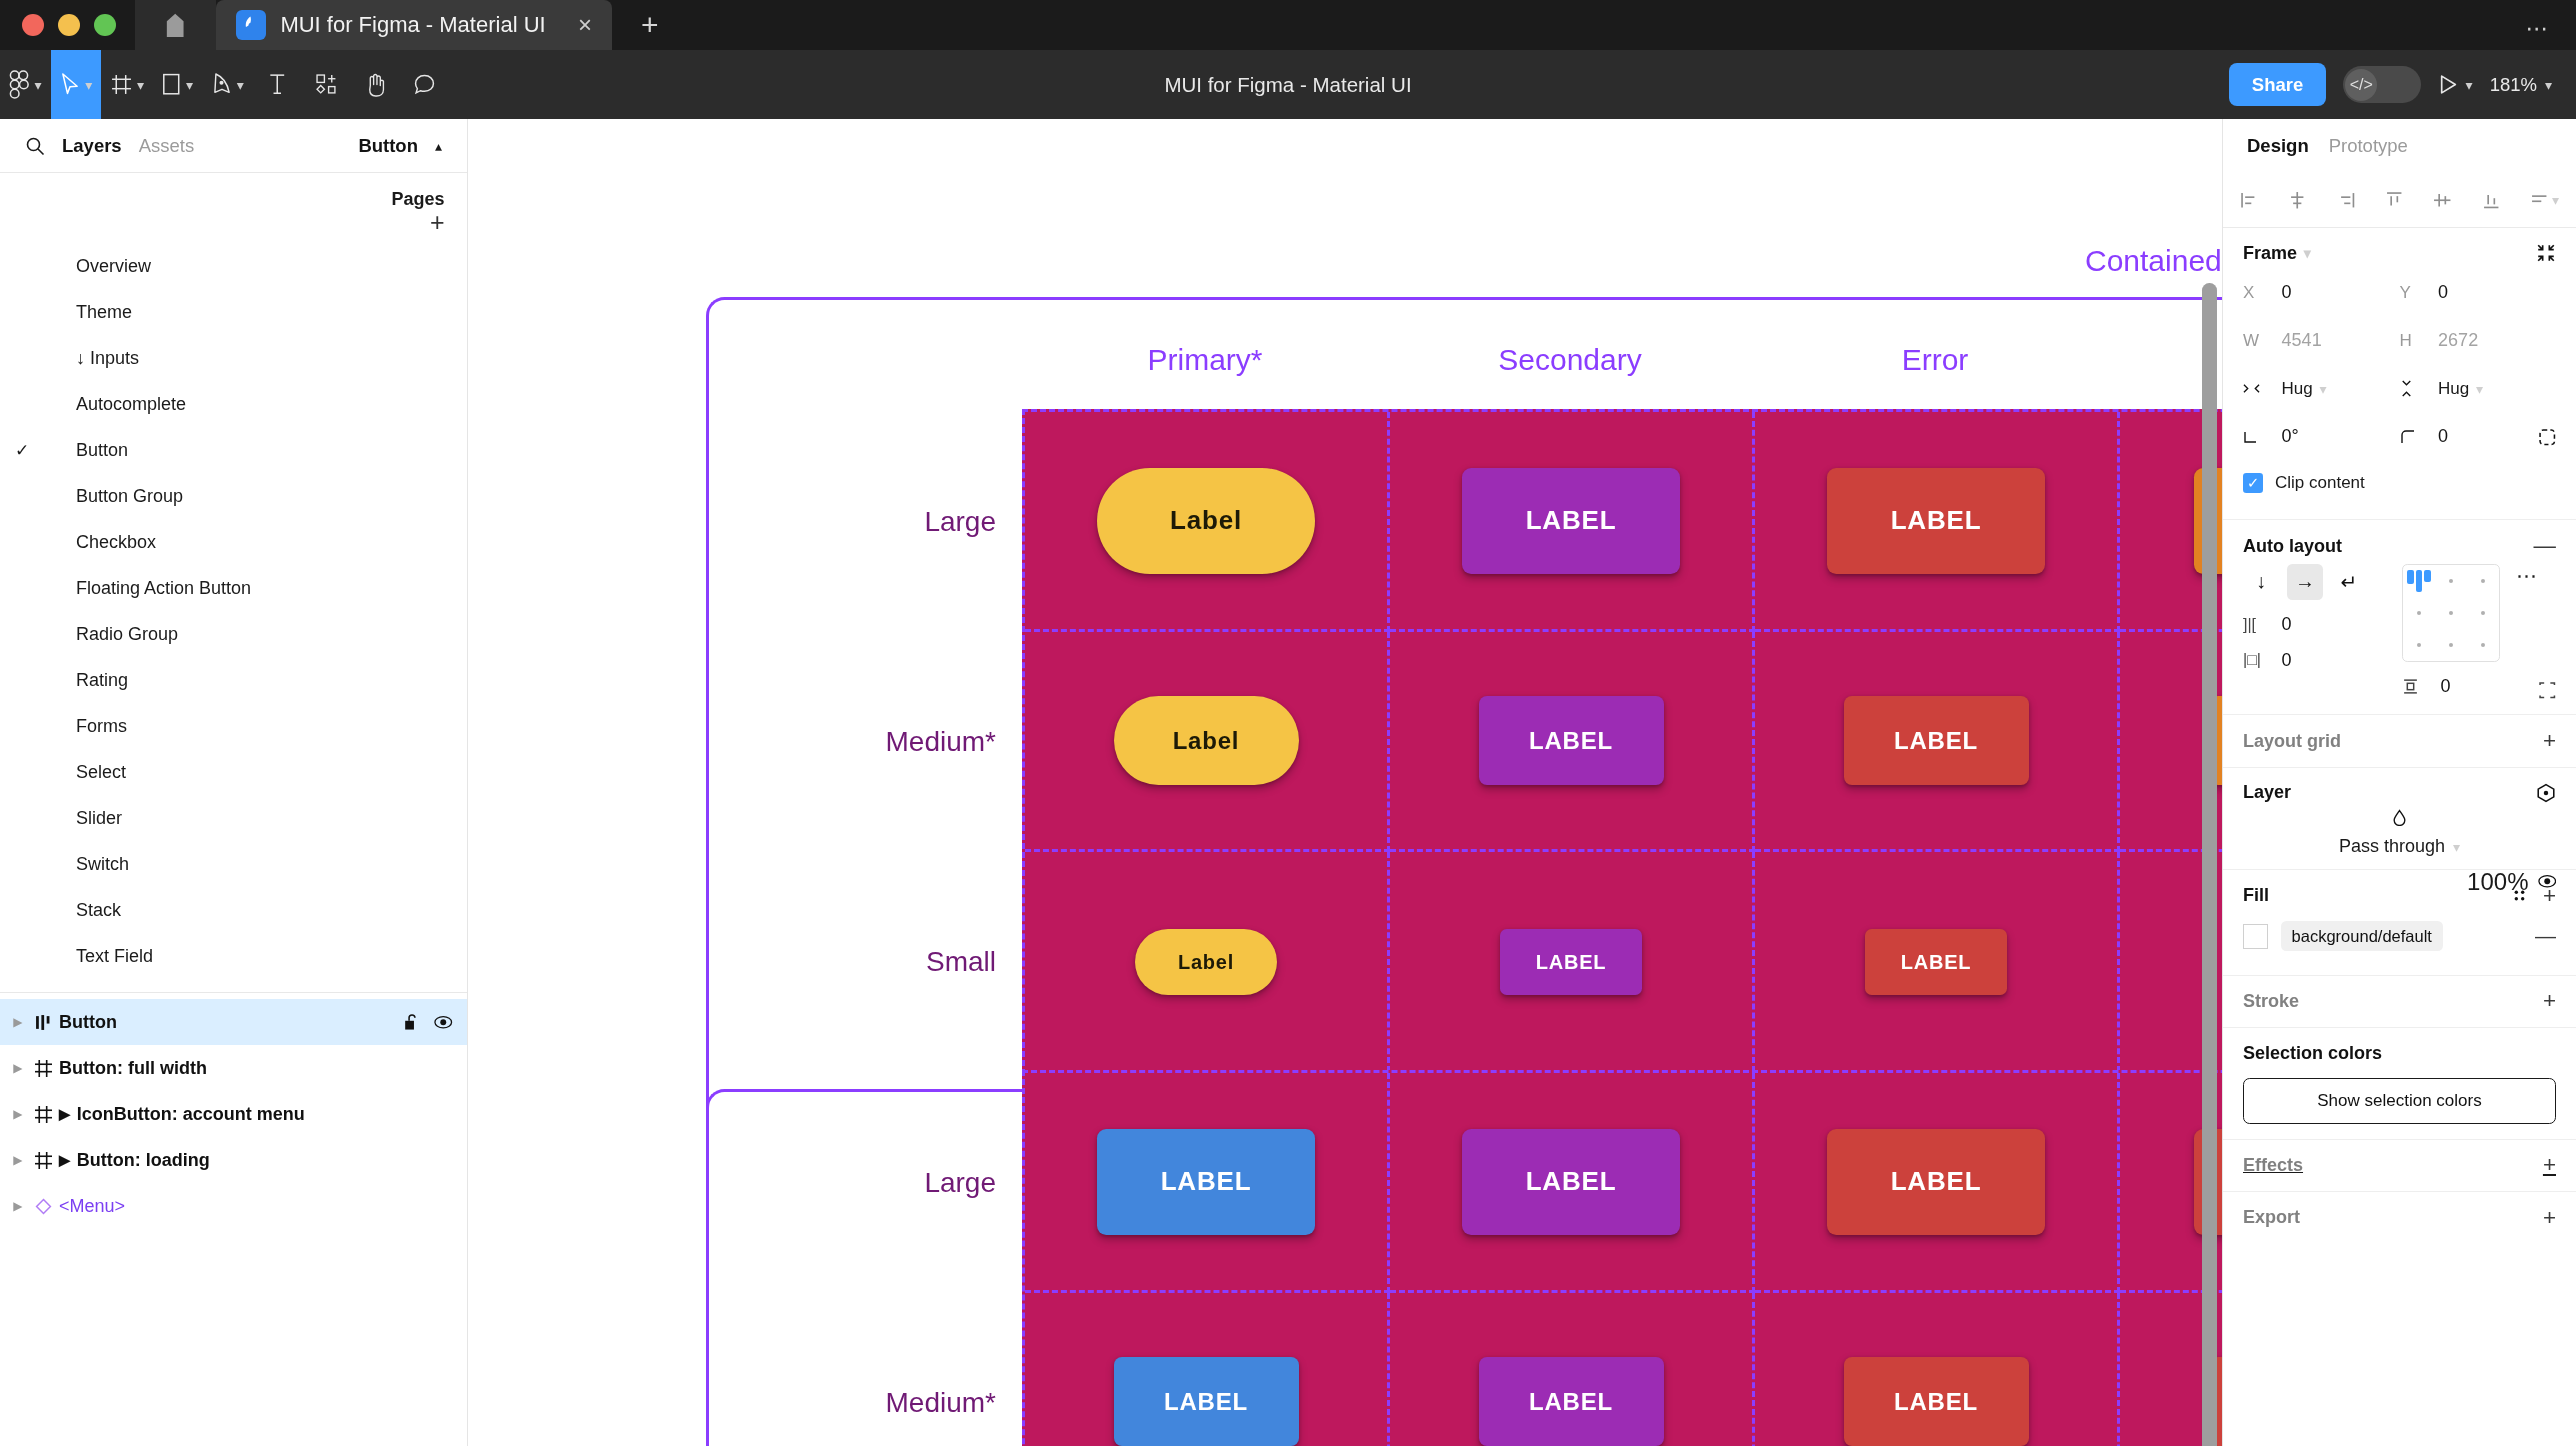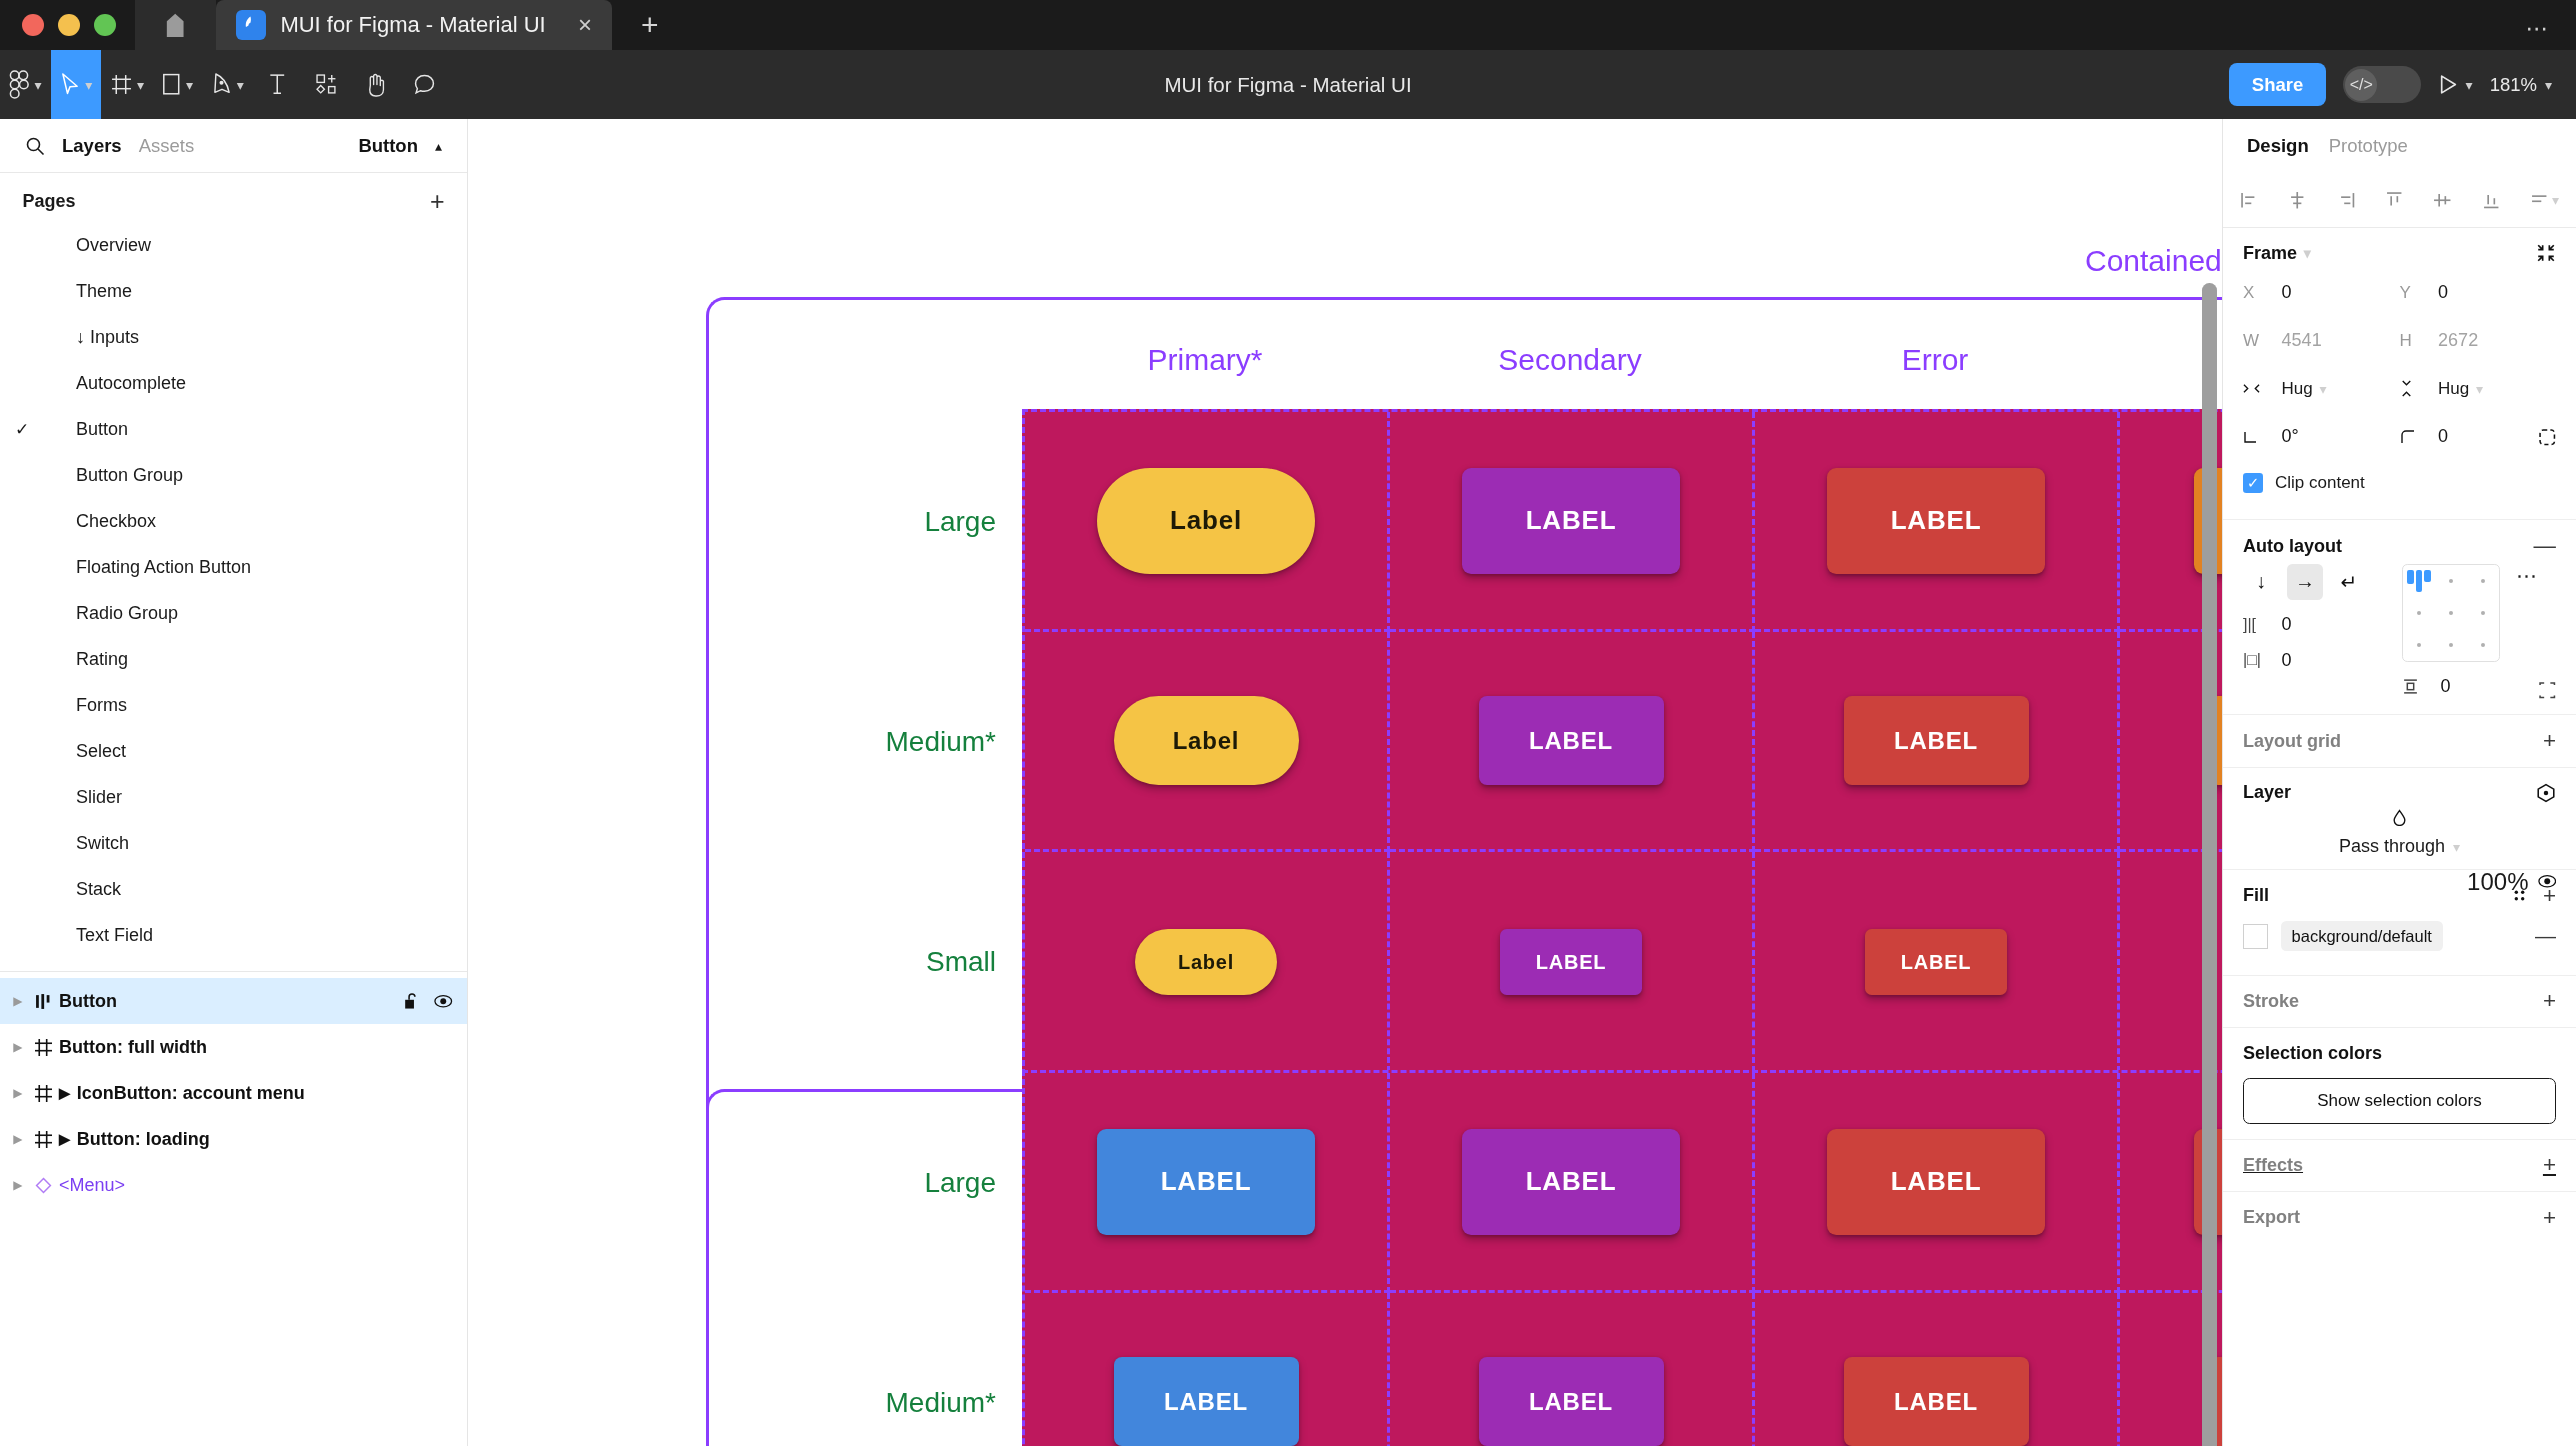--- a/index.html
+++ b/index.html
@@ -92,22 +92,23 @@
   }
   .left-tabs {
     height: 54px; display: flex; align-items: center; gap: 17px;
     padding: 0 25px; border-bottom: 0.7px solid #e8e8e8; flex: 0 0 54px;
   }
   .ltab { font-size: 18.5px; color: #9b9b9b; cursor: pointer; }
   .ltab.active { color: #131313; font-weight: bold; }
   .ltab-spacer { flex: 1; }
 
   .pages-head {
-    display: flex; align-items: center; justify-content: space-between;
+    display: flex; align-items: flex-end; justify-content: space-between;
     padding: 16px 22.4px 8px 22.4px;
+    flex-direction: column;
   }
   .pages-title { font-size: 18px; font-weight: bold; color: #1a1a1a; }
   .plus { font-size: 25px; color: #333; line-height: 1; cursor: pointer; }
 
   .page-list { padding-bottom: 4px; }
   .page-row {
     height: 46px; display: flex; align-items: center;
     font-size: 18px; color: #1b1b1b; cursor: pointer; padding-right: 13px;
   }
   .page-check { width: 44px; flex: 0 0 44px; text-align: center; font-size: 17px; color: #1b1b1b; }
@@ -164,21 +165,21 @@
   }
   .cell {
     height: 220px; display: flex; align-items: center; justify-content: center;
     border-right: 3.3px dashed #8b3dff; border-bottom: 3.3px dashed #8b3dff;
   }
   .cell:nth-child(4n) { border-right: none; }
   .grid.g1 .cell.lastrow { border-bottom: none; }
 
   .rowlabels { position: absolute; left: 0; top: 0; }
   .rowlabel {
-    position: absolute; right: 0; font-size: 28px; color: #15803d;
+    position: absolute; right: 0; font-size: 28px; color: #701a75;
     transform: translateY(-50%); white-space: nowrap; text-align: right;
   }
 
   .mbtn {
     border: none; cursor: pointer; color: #fff;
     font-weight: bold; letter-spacing: 0.8px;
     box-shadow: 0 4.6px 8px rgba(0,0,0,0.26), 0 1.3px 3.3px rgba(0,0,0,0.20);
     display: flex; align-items: center; justify-content: center;
     font-family: "Liberation Sans", sans-serif;
   }

